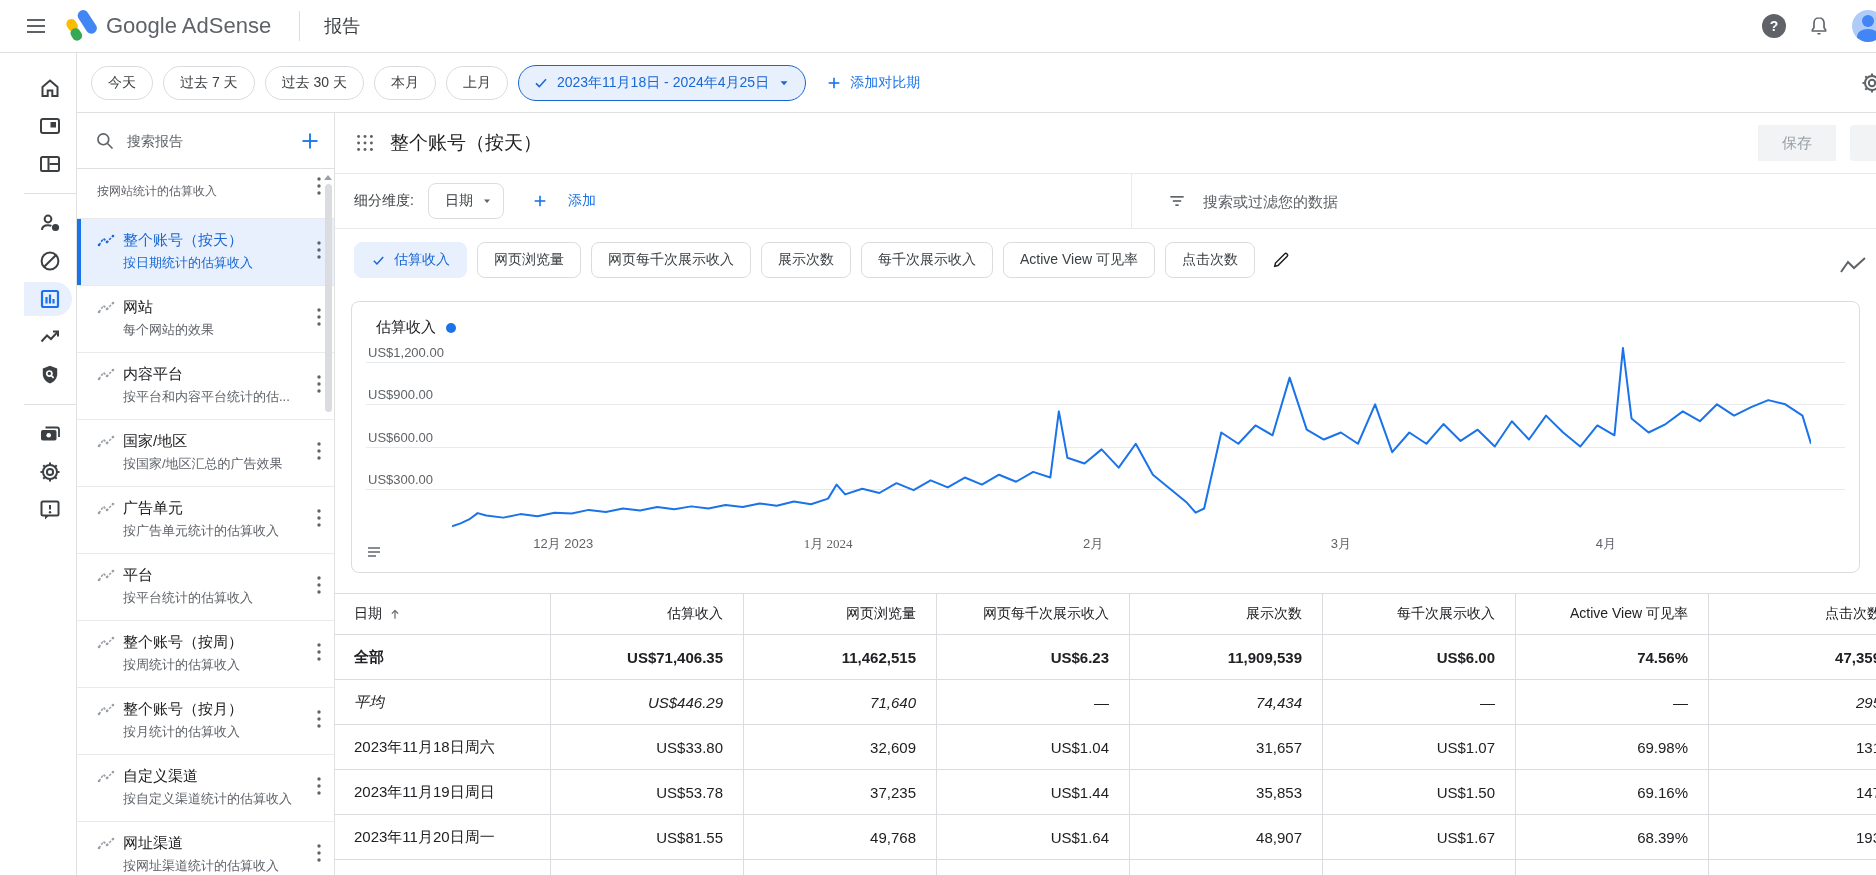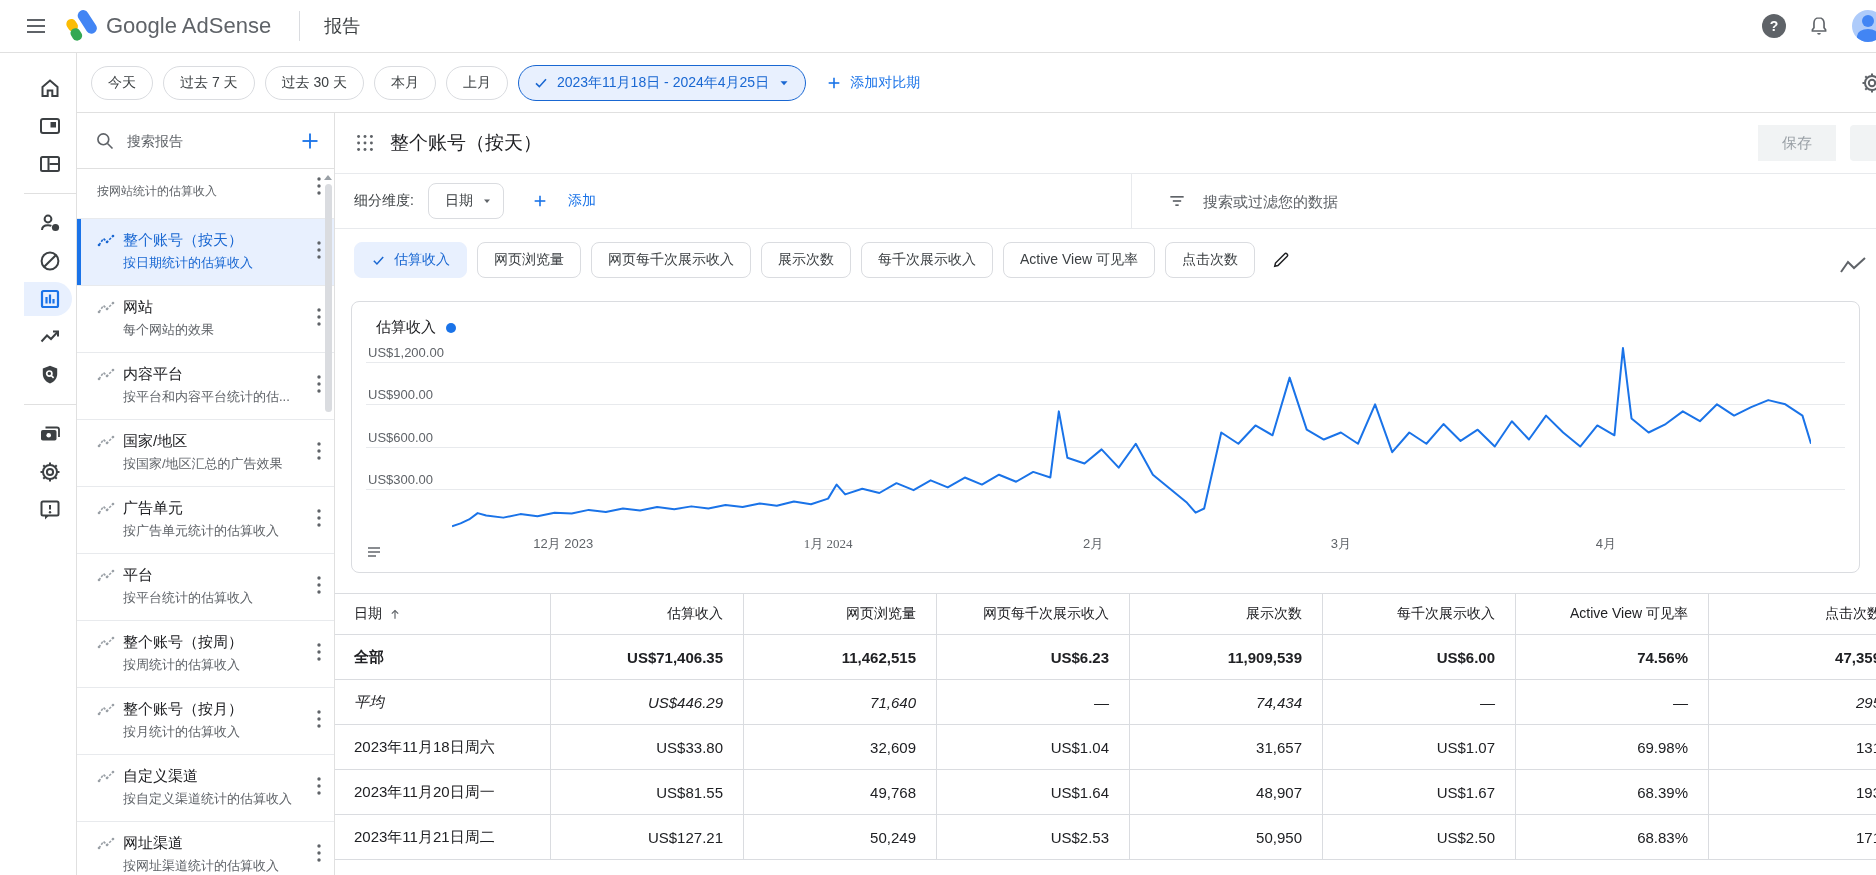--- a/index.html
+++ b/index.html
@@ -655,20 +655,30 @@
               <div class="t-cell">2023年11月18日周六</div>
               <div class="t-cell">US$33.80</div>
               <div class="t-cell">32,609</div>
               <div class="t-cell">US$1.04</div>
               <div class="t-cell">31,657</div>
               <div class="t-cell">US$1.07</div>
               <div class="t-cell">69.98%</div>
               <div class="t-cell">131</div>
             </div>
             <div class="t-row ">
+              <div class="t-cell">2023年11月19日周日</div>
+              <div class="t-cell">US$53.78</div>
+              <div class="t-cell">37,235</div>
+              <div class="t-cell">US$1.44</div>
+              <div class="t-cell">35,853</div>
+              <div class="t-cell">US$1.50</div>
+              <div class="t-cell">69.16%</div>
+              <div class="t-cell">147</div>
+            </div>
+            <div class="t-row ">
               <div class="t-cell">2023年11月20日周一</div>
               <div class="t-cell">US$81.55</div>
               <div class="t-cell">49,768</div>
               <div class="t-cell">US$1.64</div>
               <div class="t-cell">48,907</div>
               <div class="t-cell">US$1.67</div>
               <div class="t-cell">68.39%</div>
               <div class="t-cell">193</div>
             </div>
             <div class="t-row ">

